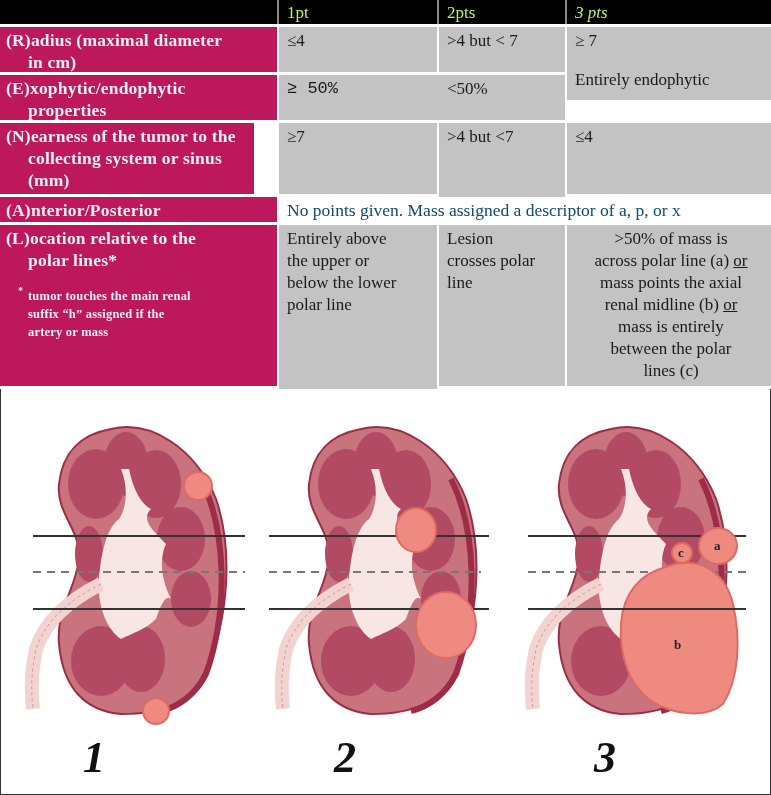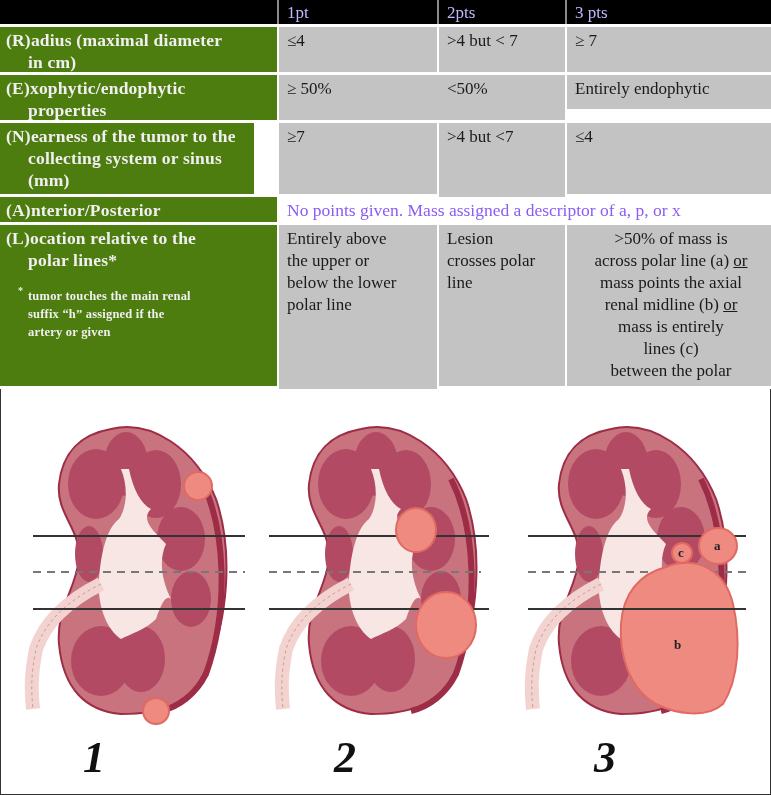--- a/index.html
+++ b/index.html
@@ -1,103 +1,103 @@
 <!DOCTYPE html>
 <html><head>
 <meta charset="utf-8">
 <style>
   * { box-sizing: border-box; margin: 0; padding: 0; }
   html, body { width: 771px; height: 795px; background: #ffffff; overflow: hidden; }
   body { font-family: "Liberation Serif", "DejaVu Serif", serif; position: relative; }
 
   .table { position: absolute; left: 0; top: 0; width: 771px; height: 389px; background: #ffffff; }
   .cell { position: absolute; overflow: hidden; font-size: 17px; line-height: 22px; }
-  .hdr { background: #000000; color: #c4b5fd; padding: 2px 8px 0 8px; font-size: 17px; }
-  .lbl { background: #4d7c0f; color: #f0f0f0; font-weight: bold; padding: 2px 6px 0 6px; font-size: 17.5px; letter-spacing: 0.2px; }
+  .hdr { background: #000000; color: #bef264; padding: 2px 8px 0 8px; font-size: 17px; }
+  .lbl { background: #be185d; color: #f0f0f0; font-weight: bold; padding: 2px 6px 0 6px; font-size: 17.5px; letter-spacing: 0.2px; }
   .lbl .cont { padding-left: 22px; display: block; }
   .val { background: #c3c3c3; color: #1a1a1a; padding: 3px 8px 0 8px; }
-  .wide { background: #ffffff; color: #8b5cf6; padding: 2px 8px 0 8px; font-size: 17.5px; }
+  .wide { background: #ffffff; color: #0c4a6e; padding: 2px 8px 0 8px; font-size: 17.5px; }
   .foot { display: block; font-size: 12.5px; line-height: 18px; margin-top: 16px; padding-left: 22px; position: relative; }
   .foot .star { position: absolute; left: 12px; top: -5px; font-size: 10px; }
   u { text-decoration: underline; font-family: Liberation Serif, serif; }
   .vsep { position: absolute; top: 0; width: 2px; height: 24px; background: #8a8a8a; }
 
   .illus { position: absolute; left: 0; top: 389px; width: 771px; height: 406px;
            border: 1px solid #333; border-top: none; background: #ffffff; }
   .kidney { position: absolute; top: 0; }
   .num { position: absolute; top: 343px; font-style: italic; font-weight: bold;
          font-size: 44px; color: #111; font-family: "Liberation Serif", serif; }
 </style>
 </head>
 <body>
 
 <div class="table">
 
   <div class="cell hdr" style="left:0;top:0;width:277px;height:24px;"></div>
   <div class="cell hdr" style="left:279px;top:0;width:158px;height:24px;">1pt</div>
   <div class="cell hdr" style="left:439px;top:0;width:126px;height:24px;">2pts</div>
-  <div class="cell hdr" style="left:567px;top:0;width:204px;height:24px;">3 pts</div>
+  <div class="cell hdr" style="left:567px;top:0;width:204px;height:24px;font-style:italic;">3 pts</div>
 
   <div class="cell lbl" style="left:0;top:27px;width:277px;height:45px;">
     <span>(R)adius (maximal diameter</span>
     <span class="cont">in cm)</span>
   </div>
   <div class="cell val" style="left:279px;top:27px;width:158px;height:45px;">≤4</div>
   <div class="cell val" style="left:439px;top:27px;width:126px;height:45px;">&gt;4 but &lt; 7</div>
   <div class="cell val" style="left:567px;top:27px;width:204px;height:45px;">≥ 7</div>
 
   <div class="cell lbl" style="left:0;top:75px;width:277px;height:45px;">
     <span>(E)xophytic/endophytic</span>
     <span class="cont">properties</span>
   </div>
-  <div class="cell val" style="left:279px;top:75px;width:184px;height:45px;">≥ 50%</div>
+  <div class="cell val" style="left:279px;top:75px;width:184px;height:45px;font-family:Liberation Mono, monospace;">≥ 50%</div>
   <div class="cell val" style="left:439px;top:75px;width:126px;height:45px;">&lt;50%</div>
-  <div class="cell val" style="left:567px;top:75px;width:204px;height:34px;">Entirely endophytic</div>
+  <div class="cell val" style="left:567px;top:66px;width:204px;height:34px;">Entirely endophytic</div>
 
   <div class="cell lbl" style="left:0;top:123px;width:254px;height:71px;">
     <span>(N)earness of the tumor to the</span>
     <span class="cont">collecting system or sinus</span>
     <span class="cont">(mm)</span>
   </div>
   <div class="cell val" style="left:279px;top:123px;width:158px;height:71px;">≥7</div>
   <div class="cell val" style="left:439px;top:123px;width:126px;height:79px;">&gt;4 but &lt;7</div>
   <div class="cell val" style="left:567px;top:123px;width:204px;height:71px;">≤4</div>
 
   <div class="cell lbl" style="left:0;top:197px;width:277px;height:25px;">(A)nterior/Posterior</div>
   <div class="cell wide" style="left:279px;top:197px;width:492px;height:25px;">No points given. Mass assigned a descriptor of a, p, or x</div>
 
   <div class="cell lbl" style="left:0;top:225px;width:277px;height:161px;">
     <span>(L)ocation relative to the</span>
     <span class="cont">polar lines*</span>
     <span class="foot">
       <span class="star">*</span>
       <span style="display:block">tumor touches the main renal</span>
       <span style="display:block">suffix “h” assigned if the</span>
-      <span style="display:block">artery or given</span>
+      <span style="display:block">artery or mass</span>
     </span>
   </div>
   <div class="cell val" style="left:279px;top:225px;width:158px;height:198px;">
     <span style="display:block">Entirely above</span>
     <span style="display:block">the upper or</span>
     <span style="display:block">below the lower</span>
     <span style="display:block">polar line</span>
   </div>
   <div class="cell val" style="left:439px;top:225px;width:126px;height:161px;">
     <span style="display:block">Lesion</span>
     <span style="display:block">crosses polar</span>
     <span style="display:block">line</span>
   </div>
   <div class="cell val" style="left:567px;top:225px;width:208px;height:161px;text-align:center;">
     <span style="display:block">&gt;50% of mass is</span>
     <span style="display:block"><span>across polar line (a) </span><u>or</u></span>
     <span style="display:block">mass points the axial</span>
     <span style="display:block"><span>renal midline (b) </span><u>or</u></span>
     <span style="display:block">mass is entirely</span>
+    <span style="display:block">between the polar</span>
     <span style="display:block">lines (c)</span>
-    <span style="display:block">between the polar</span>
   </div>
 
   <div class="vsep" style="left:277px;"></div>
   <div class="vsep" style="left:437px;"></div>
   <div class="vsep" style="left:565px;"></div>
 </div>
 
 <div class="illus">
 
   <svg class="kidney" style="left:0;" width="257" height="340" viewBox="0 0 257 340">

